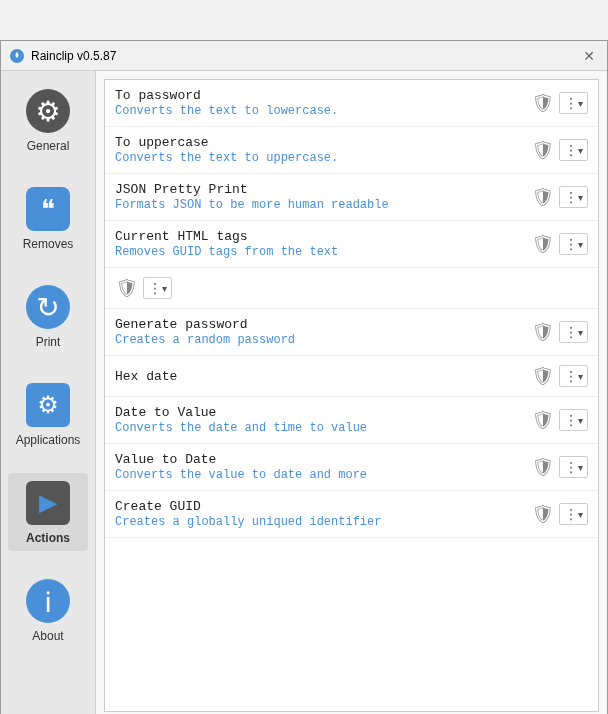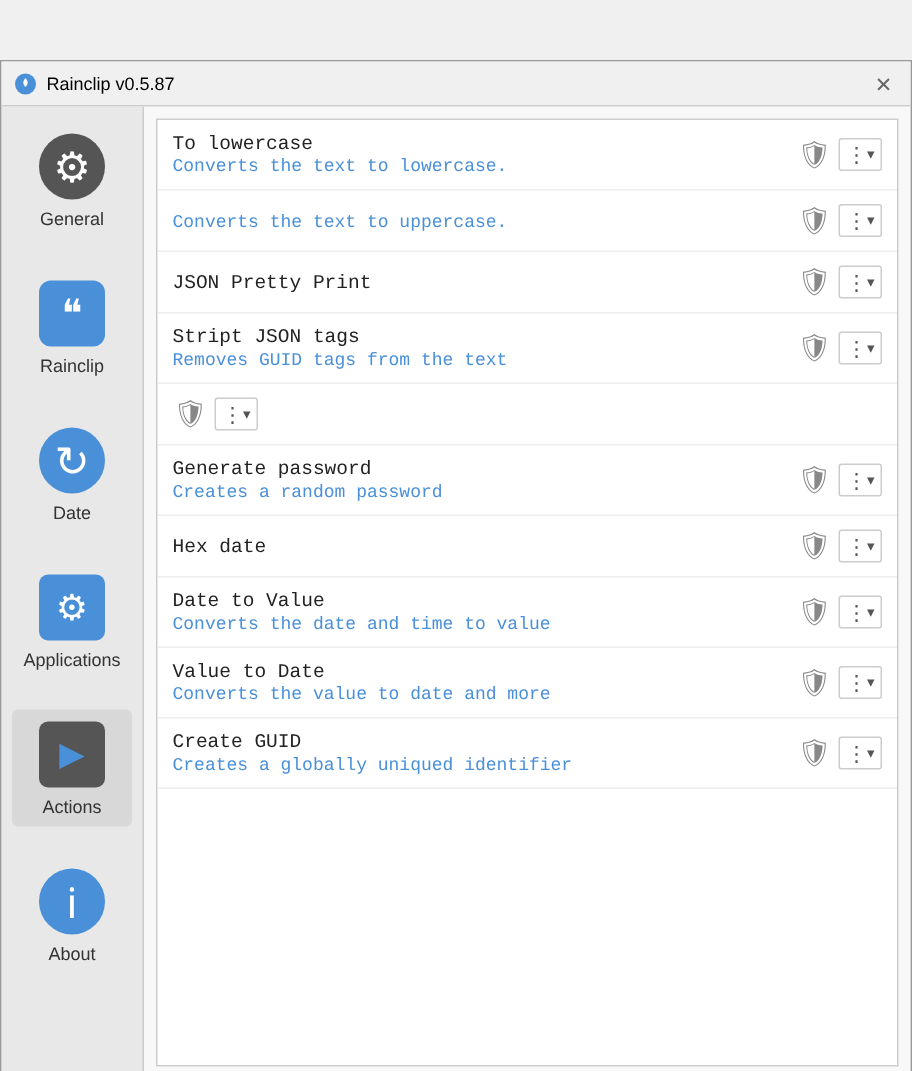--- a/index.html
+++ b/index.html
@@ -73,20 +73,21 @@
       flex-direction: column;
       align-items: center;
       width: 80px;
       padding: 6px 4px;
       cursor: pointer;
       border-radius: 4px;
       gap: 4px;
     }
     .sidebar-item.active {
       background: #d8d8d8;
+      font-weight: bold;
     }
     .sidebar-item-icon {
       width: 48px;
       height: 48px;
       display: flex;
       align-items: center;
       justify-content: center;
     }
     .sidebar-item-label {
       font-size: 12px;
@@ -313,28 +314,28 @@
         <div class="sidebar-item-icon">
           <div class="icon-gear"></div>
         </div>
         <span class="sidebar-item-label">General</span>
       </div>
 
       <div class="sidebar-item">
         <div class="sidebar-item-icon">
           <div class="icon-quotes"></div>
         </div>
-        <span class="sidebar-item-label">Rainclip</span>
+        <span class="sidebar-item-label">Removes</span>
       </div>
 
       <div class="sidebar-item">
         <div class="sidebar-item-icon">
           <div class="icon-sync"></div>
         </div>
-        <span class="sidebar-item-label">Date</span>
+        <span class="sidebar-item-label">Print</span>
       </div>
 
       <div class="sidebar-item">
         <div class="sidebar-item-icon">
           <div class="icon-apps"></div>
         </div>
         <span class="sidebar-item-label">Applications</span>
       </div>
 
       <div class="sidebar-item active">
@@ -350,58 +351,60 @@
         </div>
         <span class="sidebar-item-label">About</span>
       </div>
     </div>
 
     <div class="content-area">
       <div class="items-list" id="actions-list">
 
       <div class="list-item">
       <div class="list-item-text">
-        <div class="list-item-title">To lowercase</div>
+        <div class="list-item-title">To password</div>
         <div class="list-item-desc">Converts the text to lowercase.</div>
       </div>
       <div class="list-item-actions">
         <div class="shield-icon" title="Shield">🛡</div>
         <button class="menu-btn">
           <span class="dots">⋮</span>
           <span style="font-size:10px;">▾</span>
         </button>
       </div>
     </div>
           <div class="list-item">
       <div class="list-item-text">
+        <div class="list-item-title">To uppercase</div>
         <div class="list-item-desc">Converts the text to uppercase.</div>
       </div>
       <div class="list-item-actions">
         <div class="shield-icon" title="Shield">🛡</div>
         <button class="menu-btn">
           <span class="dots">⋮</span>
           <span style="font-size:10px;">▾</span>
         </button>
       </div>
     </div>
           <div class="list-item">
       <div class="list-item-text">
         <div class="list-item-title">JSON Pretty Print</div>
-      </div>
-      <div class="list-item-actions">
-        <div class="shield-icon" title="Shield">🛡</div>
-        <button class="menu-btn">
-          <span class="dots">⋮</span>
-          <span style="font-size:10px;">▾</span>
-        </button>
-      </div>
-    </div>
-          <div class="list-item">
-      <div class="list-item-text">
-        <div class="list-item-title">Stript JSON tags</div>
+        <div class="list-item-desc">Formats JSON to be more human readable</div>
+      </div>
+      <div class="list-item-actions">
+        <div class="shield-icon" title="Shield">🛡</div>
+        <button class="menu-btn">
+          <span class="dots">⋮</span>
+          <span style="font-size:10px;">▾</span>
+        </button>
+      </div>
+    </div>
+          <div class="list-item">
+      <div class="list-item-text">
+        <div class="list-item-title">Current HTML tags</div>
         <div class="list-item-desc">Removes GUID tags from the text</div>
       </div>
       <div class="list-item-actions">
         <div class="shield-icon" title="Shield">🛡</div>
         <button class="menu-btn">
           <span class="dots">⋮</span>
           <span style="font-size:10px;">▾</span>
         </button>
       </div>
     </div>

